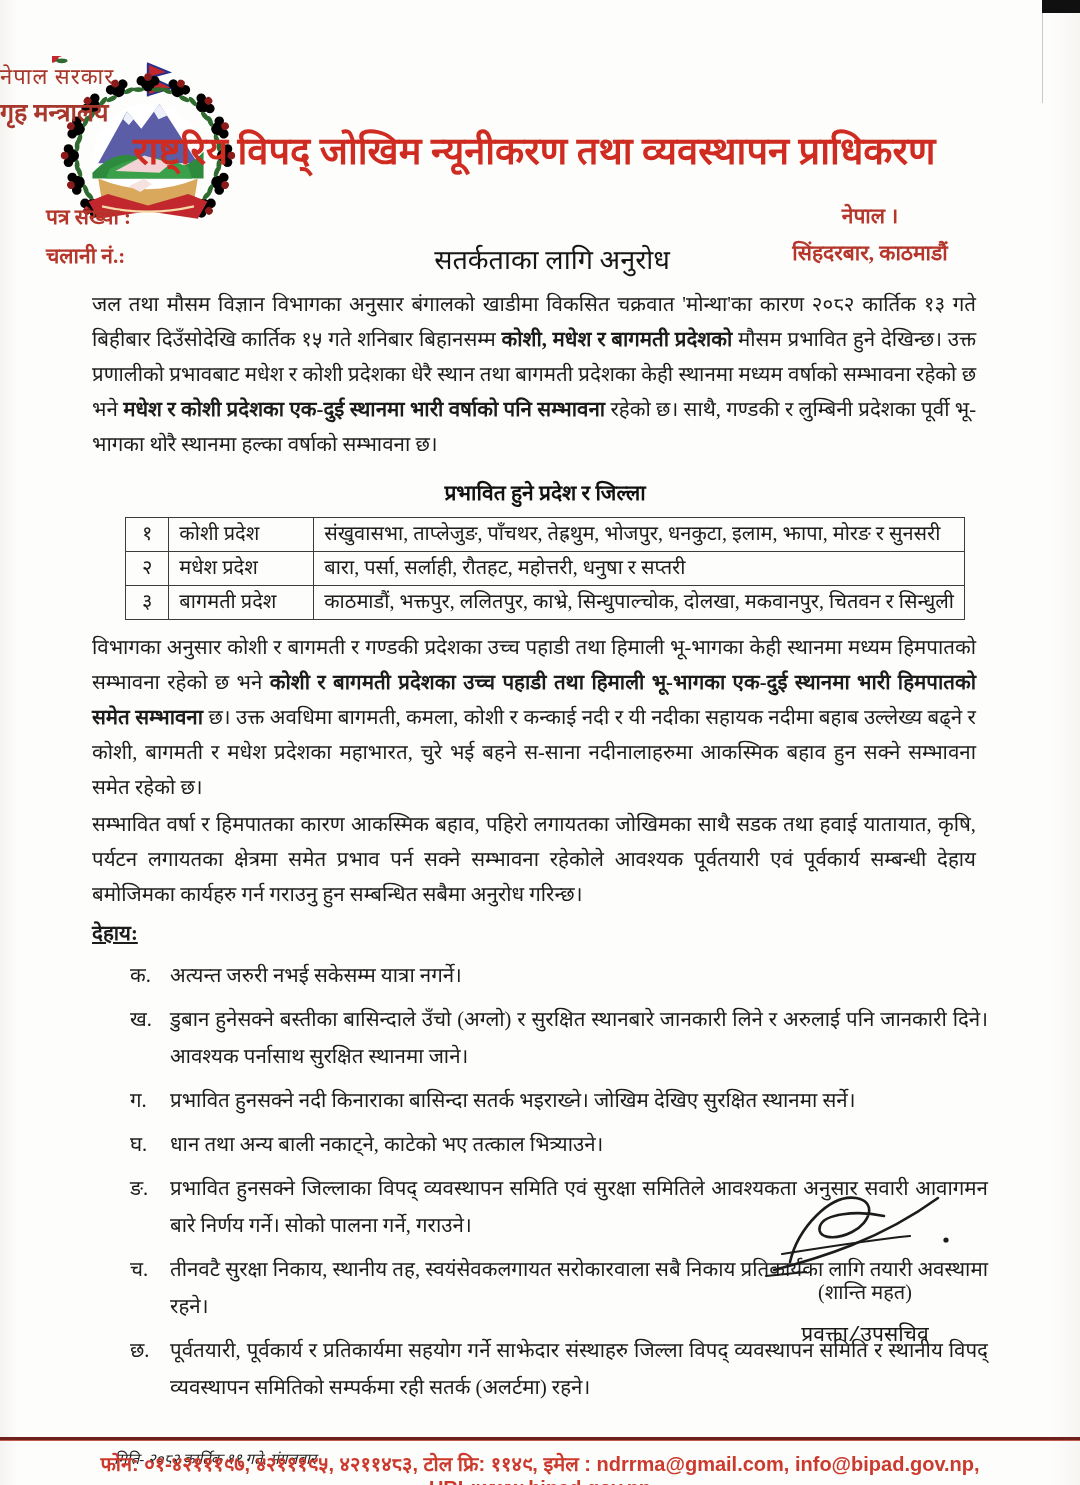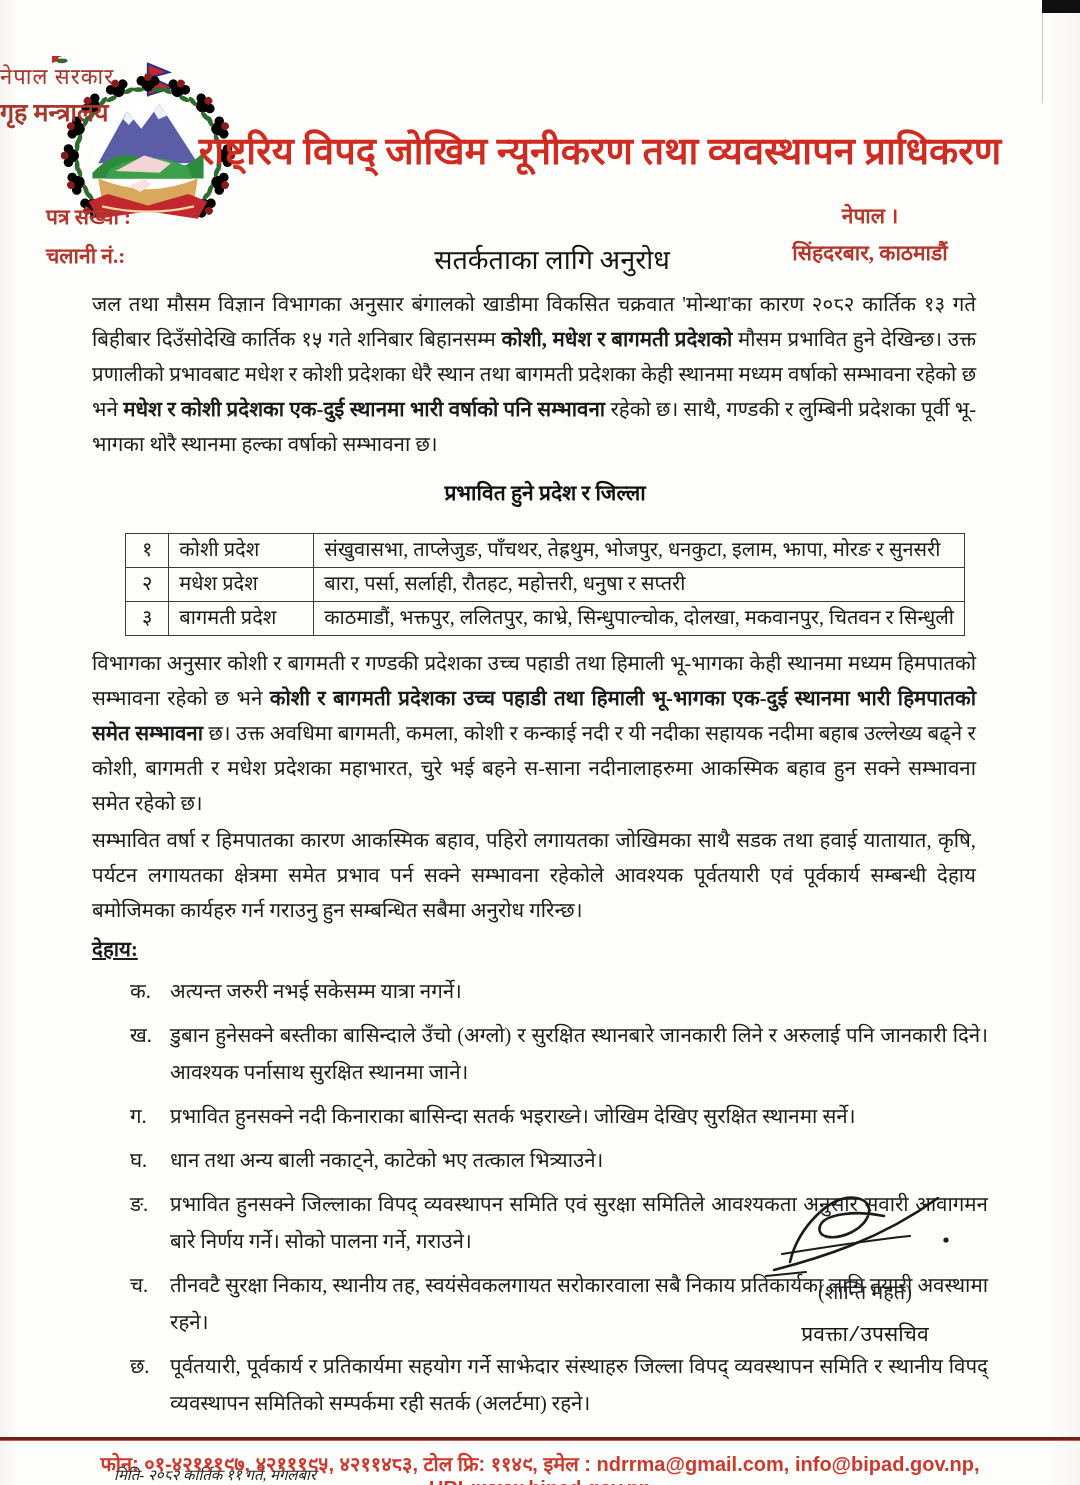--- a/index.html
+++ b/index.html
@@ -10,30 +10,30 @@
     color:#1c1c1c;overflow:hidden;
   }
   .b{font-weight:bold;}
   
   .corner-black{position:absolute;top:0;right:0;width:38px;height:13px;background:#101010;}
   .edge-line{position:absolute;top:13px;right:37px;width:1px;height:90px;background:#c9c9c9;}
   
   .emblem{position:absolute;left:52px;top:56px;width:192px;height:182px;}
   .gov-line{position:absolute;left:0;width:100%;top:60px;font-size:22px;font-weight:normal;color:#a8372c;letter-spacing:1px;}
   .ministry-line{position:absolute;left:0;width:100%;top:94px;font-size:25px;font-weight:bold;color:#a8372c;}
-  .authority-title{position:absolute;left:150px;top:128px;width:900px;font-size:38px;font-weight:bold;color:#cf2b20;text-align:center;line-height:46px;}
+  .authority-title{position:absolute;left:133px;top:128px;width:900px;font-size:38px;font-weight:bold;color:#cf2b20;line-height:46px;}
   .ref-label{position:absolute;left:46px;font-size:21px;font-weight:bold;color:#b5372b;}
   .ref1{top:202px;} .ref2{top:241px;text-align:right;}
   .addr{position:absolute;top:198px;left:760px;width:220px;text-align:center;color:#b5372b;font-weight:bold;font-size:21px;line-height:37px;}
   .subject{position:absolute;left:12px;top:240px;width:100%;text-align:center;font-size:27px;font-weight:400;color:#161616;}
   
   .content{position:absolute;left:92px;top:287px;width:896px;font-size:20.5px;line-height:35px;text-align:justify;}
   .para{margin:0 12px 2px 0;}
   .table-wrap{width:840px;margin:14px 0 10px 33px;}
-  .table-title{text-align:center;font-weight:bold;font-size:21px;margin:8px 0 22px 0;color:#111;}
+  .table-title{text-align:center;font-weight:bold;font-size:21px;margin:8px 0 6px 0;color:#111;}
   table.affected{border-collapse:collapse;width:100%;font-size:20px;}
   table.affected td{border:1.5px solid #3c3c3c;padding:1px 10px 3px 10px;line-height:29px;white-space:nowrap;}
   table.affected td:nth-child(1){width:42px;text-align:center;}
   table.affected td:nth-child(2){width:168px;}
   .dehaya{font-weight:bold;text-decoration:underline;margin-top:4px;}
   ul.actions{list-style:none;margin:6px 0 0 0;padding:0;}
   ul.actions li{display:flex;margin:0 0 7px 38px;line-height:37px;text-align:justify;}
   ul.actions .lbl{flex:0 0 40px;}
   ul.actions .txt{flex:1;}
   .date-line{margin:36px 0 0 22px;font-style:italic;font-size:15px;}

